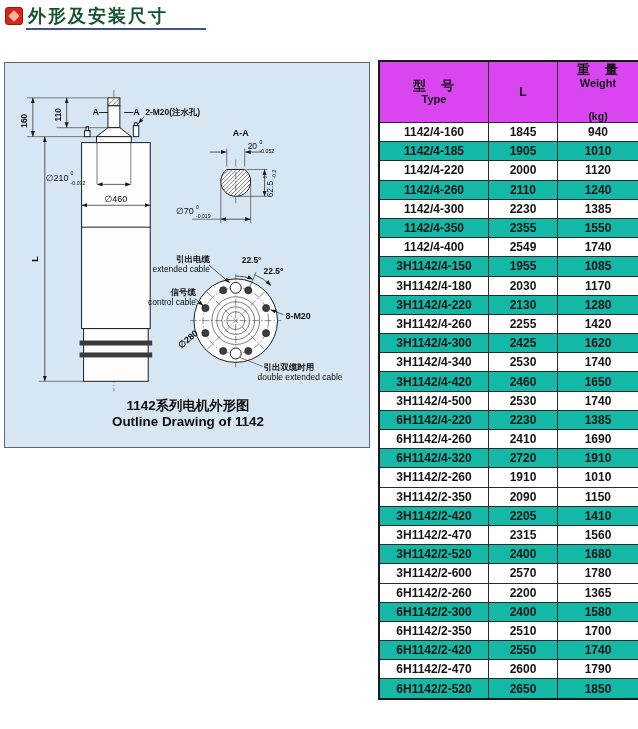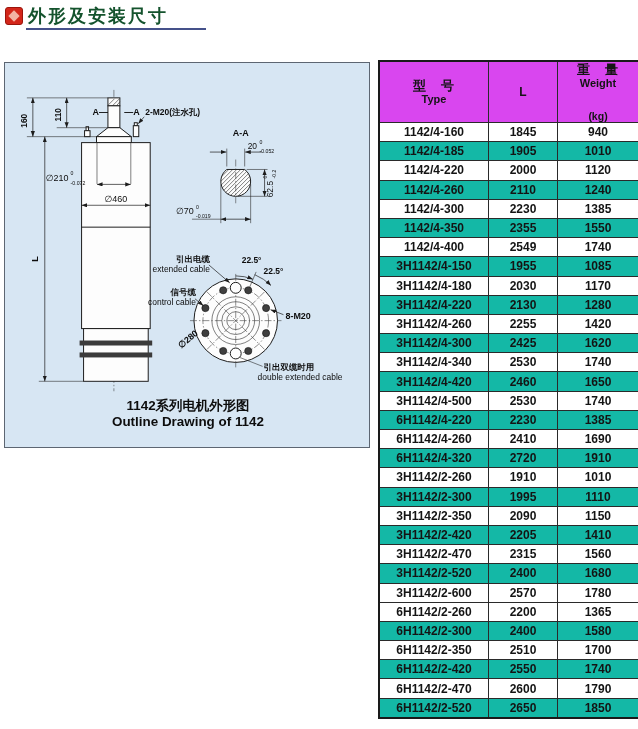--- a/index.html
+++ b/index.html
@@ -305,25 +305,20 @@
       <tr class="alt">
         <td>6H1142/4-320</td>
         <td>2720</td>
         <td>1910</td>
       </tr>
       <tr>
         <td>3H1142/2-260</td>
         <td>1910</td>
         <td>1010</td>
       </tr>
-      <tr class="alt">
-        <td>3H1142/2-300</td>
-        <td>1995</td>
-        <td>1110</td>
-      </tr>
       <tr>
         <td>3H1142/2-350</td>
         <td>2090</td>
         <td>1150</td>
       </tr>
       <tr class="alt">
         <td>3H1142/2-420</td>
         <td>2205</td>
         <td>1410</td>
       </tr>

